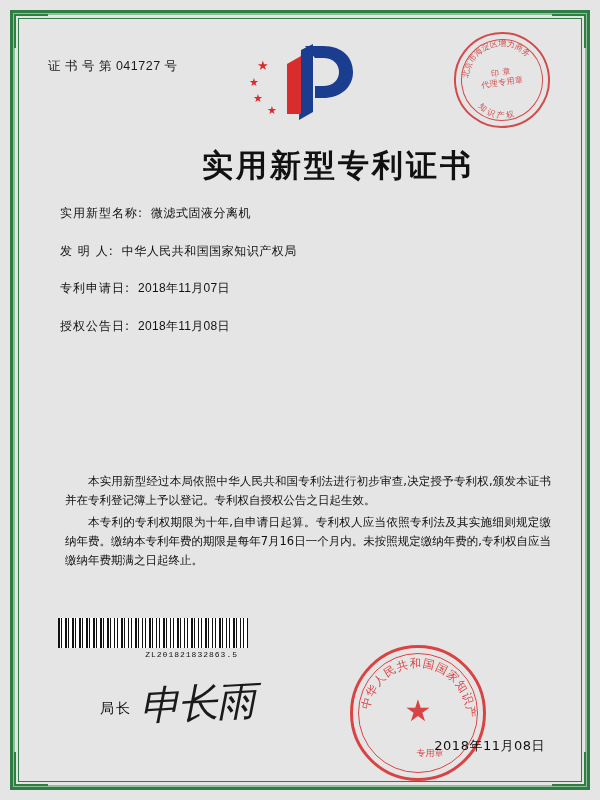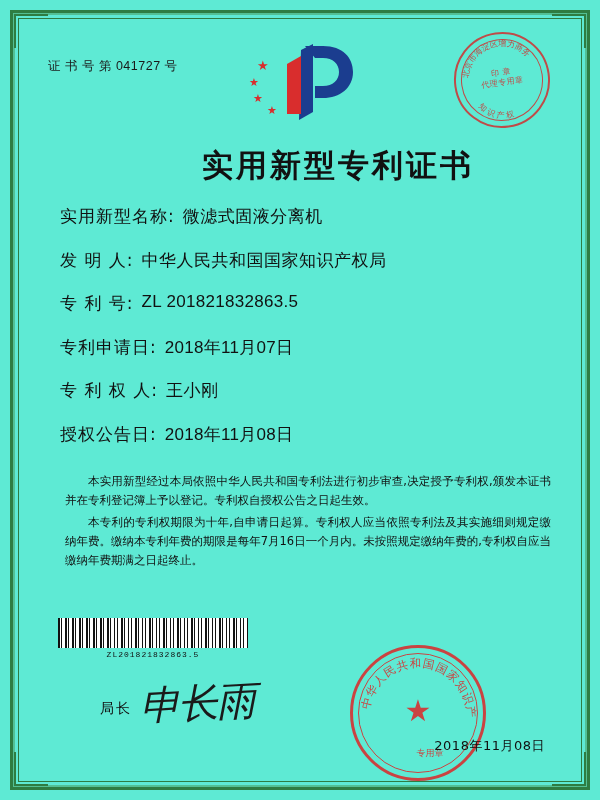--- a/index.html
+++ b/index.html
@@ -11,21 +11,21 @@
     width: 600px;
     height: 800px;
     font-family: "Liberation Serif", serif;
     overflow: hidden;
   }
 
   .certificate {
     position: relative;
     width: 600px;
     height: 800px;
-    background: #5eead4;
+    background: #e5e5e5;
     box-sizing: border-box;
   }
 
   
   .border-outer {
     position: absolute;
     left: 10px;
     top: 10px;
     right: 10px;
     bottom: 10px;
@@ -139,23 +139,23 @@
 
   
   .fields {
     position: absolute;
     left: 60px;
     top: 205px;
     width: 480px;
   }
   .field-row {
     display: flex;
-    align-items: flex-start;
+    align-items: center;
     margin-bottom: 20.5px;
-    font-size: 17px;
+    font-size: 12px;
     color: #111;
     font-family: "DejaVu Sans", sans-serif;
   }
   .field-label {
     white-space: nowrap;
     letter-spacing: 1px;
   }
   .field-value {
     margin-left: 8px;
     letter-spacing: 0.5px;
@@ -191,24 +191,24 @@
     height: 30px;
     background:
       repeating-linear-gradient(90deg,
         #111 0px, #111 1.5px, #fff 1.5px, #fff 3px,
         #111 3px, #111 4px, #fff 4px, #fff 7px,
         #111 7px, #111 9px, #fff 9px, #fff 10px,
         #111 10px, #111 11px, #fff 11px, #fff 14px);
   }
   .barcode-text {
     position: absolute;
-    left: 58px;
+    left: 48px;
     top: 650px;
     width: 190px;
-    text-align: center;
+    text-align: right;
     font-size: 8px;
     font-family: "Liberation Mono", monospace;
     color: #111;
     letter-spacing: 1px;
   }
 
   
   .seal {
     position: absolute;
     left: 350px;
@@ -338,30 +338,22 @@
   <div class="fields">
     <div class="field-row">
       <span class="field-label">实用新型名称:</span>
       <span class="field-value">微滤式固液分离机</span>
     </div>
     <div class="field-row">
       <span class="field-label">发 明 人:</span>
       <span class="field-value">中华人民共和国国家知识产权局</span>
     </div>
     <div class="field-row">
-      <span class="field-label">专 利 号:</span>
-      <span class="field-value num">ZL 201821832863.5</span>
-    </div>
-    <div class="field-row">
       <span class="field-label">专利申请日:</span>
       <span class="field-value num">2018年11月07日</span>
-    </div>
-    <div class="field-row">
-      <span class="field-label">专 利 权 人:</span>
-      <span class="field-value">王小刚</span>
     </div>
     <div class="field-row">
       <span class="field-label">授权公告日:</span>
       <span class="field-value num">2018年11月08日</span>
     </div>
   </div>
 
   <div class="body-text">
     <p>本实用新型经过本局依照中华人民共和国专利法进行初步审查,决定授予专利权,颁发本证书并在专利登记簿上予以登记。专利权自授权公告之日起生效。</p>
     <p>本专利的专利权期限为十年,自申请日起算。专利权人应当依照专利法及其实施细则规定缴纳年费。缴纳本专利年费的期限是每年7月16日一个月内。未按照规定缴纳年费的,专利权自应当缴纳年费期满之日起终止。</p>

